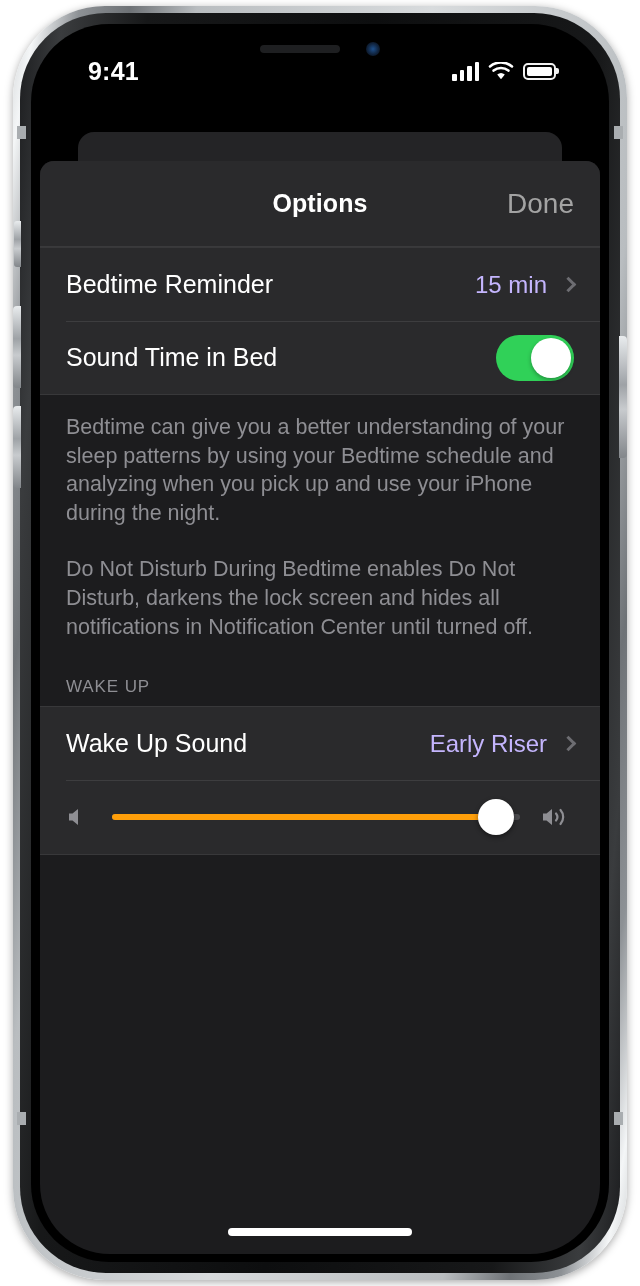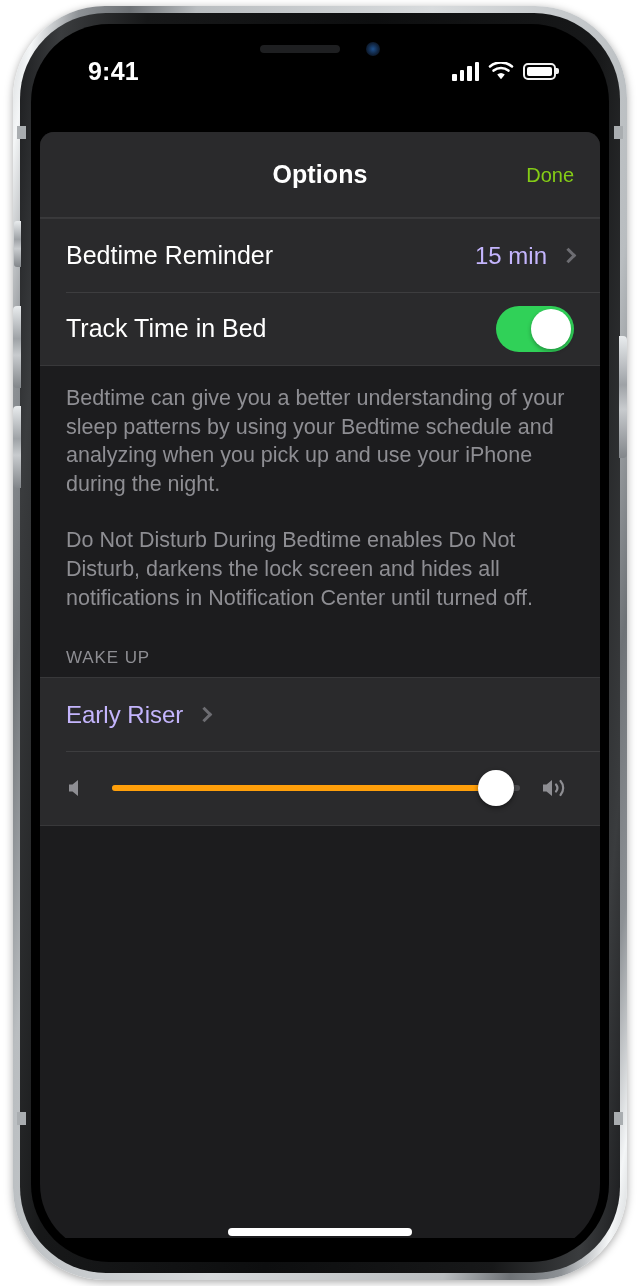--- a/index.html
+++ b/index.html
@@ -162,21 +162,21 @@
   #sheet-stack-back {
     position: absolute;
     left: 38px; top: 100px;
     width: 484px; height: 60px;
     background: #242426;
     border-radius: 16px 16px 0 0;
     z-index: 5;
   }
   #sheet {
     position: absolute;
-    left: 0; top: 100px;
+    left: 0; top: 129px;
     width: 560px;
     height: calc(100% - 116px);
     background: #1c1c1e;
     border-radius: 14px 14px 0 0;
     z-index: 10;
     overflow: hidden;
   }
 
   
   #nav-bar {
@@ -192,22 +192,22 @@
     color: #fff;
     font-size: 25px;
     font-weight: 700;
     letter-spacing: .1px;
   }
   #done-button {
     position: absolute;
     right: 26px;
     top: 50%;
     transform: translateY(-50%);
-    color: #84cc16;
-    font-size: 20px;
+    color: #a3a3a3;
+    font-size: 28px;
     font-weight: 400;
     background: none;
     border: none;
     cursor: pointer;
     font-family: "Liberation Sans", sans-serif;
   }
 
   
   .section-header {
     color: #8e8e93;
@@ -402,40 +402,41 @@
 
       <div class="group">
         <div class="row">
           <span class="row-label">Bedtime Reminder</span>
           <span class="row-right">
             <span class="row-value">15 min</span>
             <span class="chevron"></span>
           </span>
         </div>
         <div class="row">
-          <span class="row-label">Track Time in Bed</span>
+          <span class="row-label">Sound Time in Bed</span>
           <span class="toggle">
             <span class="knob"></span>
           </span>
         </div>
       </div>
 
       <div class="footer-block">
         <p class="footer-text">Bedtime can give you a better understanding of your sleep patterns by using your Bedtime schedule and analyzing when you pick up and use your iPhone during the night.</p>
       </div>
 
 
       <div class="footer-block">
         <p class="footer-text">Do Not Disturb During Bedtime enables Do Not Disturb, darkens the lock screen and hides all notifications in Notification Center until turned off.</p>
       </div>
 
       <div class="section-header tight">WAKE UP</div>
 
       <div class="group">
         <div class="row">
+          <span class="row-label">Wake Up Sound</span>
           <span class="row-right">
             <span class="row-value">Early Riser</span>
             <span class="chevron"></span>
           </span>
         </div>
 
         <div class="slider-row">
           <svg class="spk" width="26" height="26" viewBox="0 0 26 26">
             <path d="M12 5 L6.5 9.5 H3 v7 h3.5 L12 21 Z" fill="#8e8e93"></path>
           </svg>

